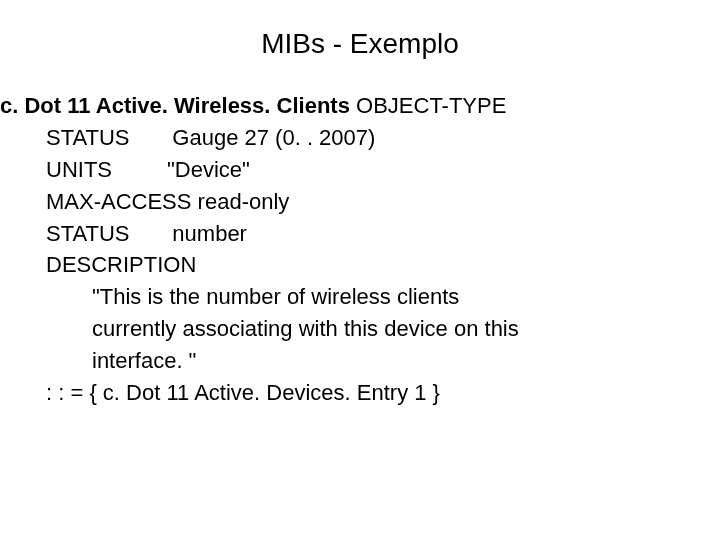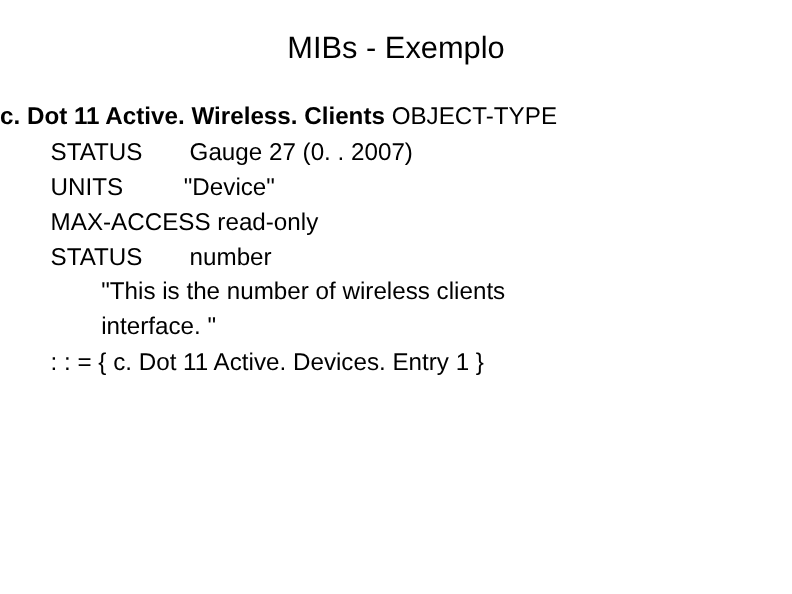--- a/index.html
+++ b/index.html
@@ -71,19 +71,23 @@
       <span> </span>
       <span>read-only</span>
     </div>
 
     <div class="line-indent1">
       <span>STATUS</span>
       <span>&nbsp;&nbsp;&nbsp;&nbsp;&nbsp;</span>
       <span>number</span>
     </div>
 
+    <div class="line-indent1">
+      <span>DESCRIPTION</span>
+    </div>
 
     <div class="line-indent2">"This is the number of wireless clients</div>
+    <div class="line-indent2">currently associating with this device on this</div>
     <div class="line-indent2">interface. "</div>
 
     <div class="line-indent1">: : = { c. Dot 11 Active. Devices. Entry 1 }</div>
   </div>
 </div>
 
 </body></html>

